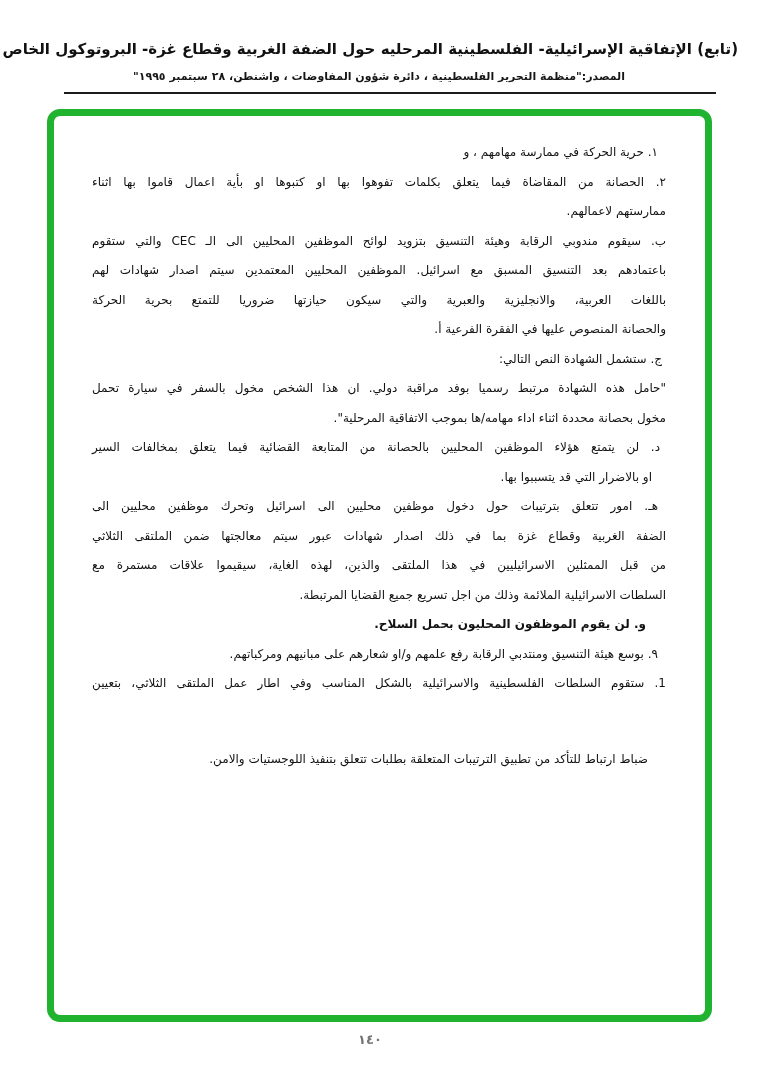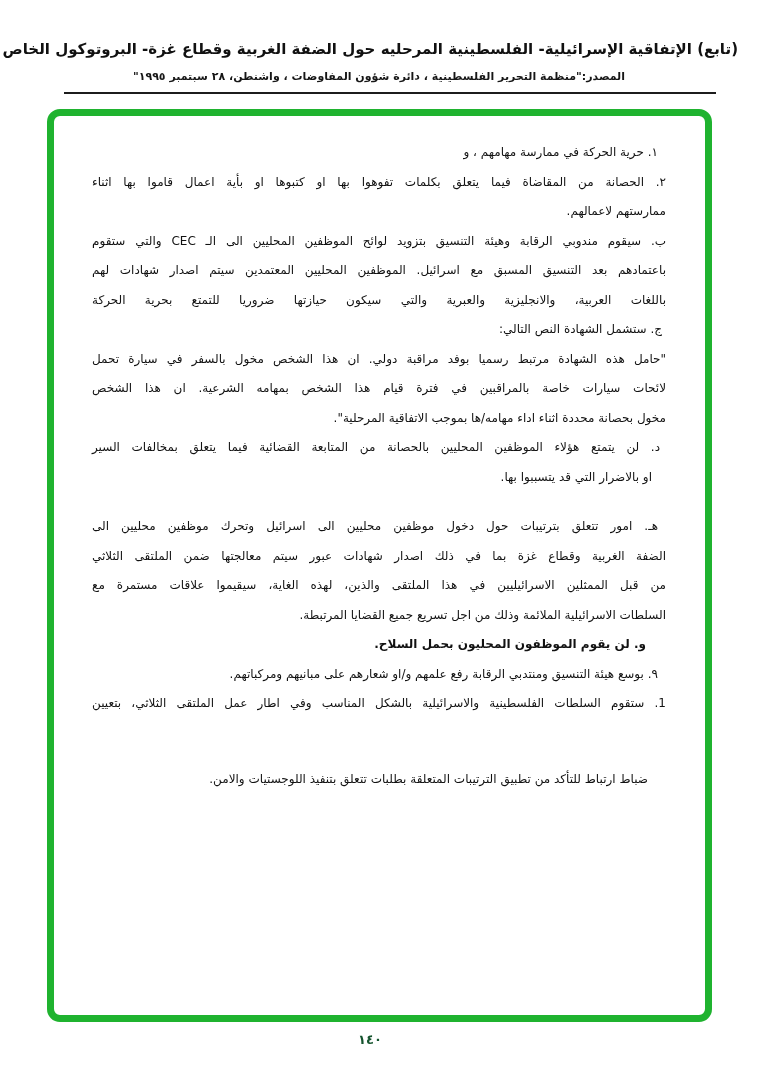--- a/index.html
+++ b/index.html
@@ -68,21 +68,21 @@
     text-align-last: justify;
     text-justify: inter-word;
   }
   
   .page-number {
     position: absolute;
     top: 1032px; left: 340px; width: 60px;
     text-align: center;
     direction: rtl;
     font-size: 13px; font-weight: bold;
-    color: #14532d;
+    color: #737373;
   }
 </style>
 </head>
 <body>
 
 <div class="page">
 
   <header>
     <div class="doc-title">(تابع) الإتفاقية الإسرائيلية- الفلسطينية المرحليه حول الضفة الغربية وقطاع غزة- البروتوكول الخاص بالانتخابات</div>
     <div class="doc-source">المصدر:"منظمة التحرير الفلسطينية ، دائرة شؤون المفاوضات ، واشنطن، ٢٨ سبتمبر ١٩٩٥"</div>
@@ -91,27 +91,27 @@
 
   <div class="content-border" style="border-color: rgb(31, 179, 47);"></div>
 
   <div class="body-text">
       <div class="line" style="padding-right: 8px;">١. حرية الحركة في ممارسة مهامهم ، و</div>
       <div class="line j">٢. الحصانة من المقاضاة فيما يتعلق بكلمات تفوهوا بها او كتبوها او بأية اعمال قاموا بها اثناء</div>
       <div class="line">ممارستهم لاعمالهم.</div>
       <div class="line j">ب. سيقوم مندوبي الرقابة وهيئة التنسيق بتزويد لوائح الموظفين المحليين الى الـ CEC والتي ستقوم</div>
       <div class="line j">باعتمادهم بعد التنسيق المسبق مع اسرائيل. الموظفين المحليين المعتمدين سيتم اصدار شهادات لهم</div>
       <div class="line j">باللغات العربية، والانجليزية والعبرية والتي سيكون حيازتها ضروريا للتمتع بحرية الحركة</div>
+      <div class="line">والحصانة المنصوص عليها في الفقرة الفرعية أ.</div>
       <div class="line" style="padding-right: 4px;">ج. ستشمل الشهادة النص التالي:</div>
       <div class="line j">"حامل هذه الشهادة مرتبط رسميا بوفد مراقبة دولي. ان هذا الشخص مخول بالسفر في سيارة تحمل</div>
-      <div class="line j">لائحات سيارات خاصة بالمراقبين في فترة قيام هذا الشخص بمهامه الشرعية. ان هذا الشخص</div>
       <div class="line">مخول بحصانة محددة اثناء اداء مهامه/ها بموجب الاتفاقية المرحلية".</div>
       <div class="line j" style="padding-right: 6px;">د. لن يتمتع هؤلاء الموظفين المحليين بالحصانة من المتابعة القضائية فيما يتعلق بمخالفات السير</div>
       <div class="line" style="padding-right: 14px;">او بالاضرار التي قد يتسببوا بها.</div>
-      <div class="line j" style="padding-right: 8px; margin-top: 20px;">هـ. امور تتعلق بترتيبات حول دخول موظفين محليين الى اسرائيل وتحرك موظفين محليين الى</div>
+      <div class="line j" style="padding-right: 8px;">هـ. امور تتعلق بترتيبات حول دخول موظفين محليين الى اسرائيل وتحرك موظفين محليين الى</div>
       <div class="line j">الضفة الغربية وقطاع غزة بما في ذلك اصدار شهادات عبور سيتم معالجتها ضمن الملتقى الثلاثي</div>
       <div class="line j">من قبل الممثلين الاسرائيليين في هذا الملتقى والذين، لهذه الغاية، سيقيموا علاقات مستمرة مع</div>
       <div class="line">السلطات الاسرائيلية الملائمة وذلك من اجل تسريع جميع القضايا المرتبطة.</div>
       <div class="line" style="padding-right: 20px; font-weight: bold;">و. لن يقوم الموظفون المحليون بحمل السلاح.</div>
       <div class="line" style="padding-right: 8px;">٩.  بوسع هيئة التنسيق ومنتدبي الرقابة رفع علمهم و/او شعارهم على مبانيهم ومركباتهم.</div>
       <div class="line j">1. ستقوم السلطات الفلسطينية والاسرائيلية بالشكل المناسب وفي اطار عمل الملتقى الثلاثي، بتعيين</div>
       <div class="line" style="padding-right: 18px; margin-top: 46px;">ضباط ارتباط للتأكد من تطبيق الترتيبات المتعلقة بطلبات تتعلق بتنفيذ اللوجستيات والامن.</div>
     </div>
 
   <div class="page-number">١٤٠</div>

